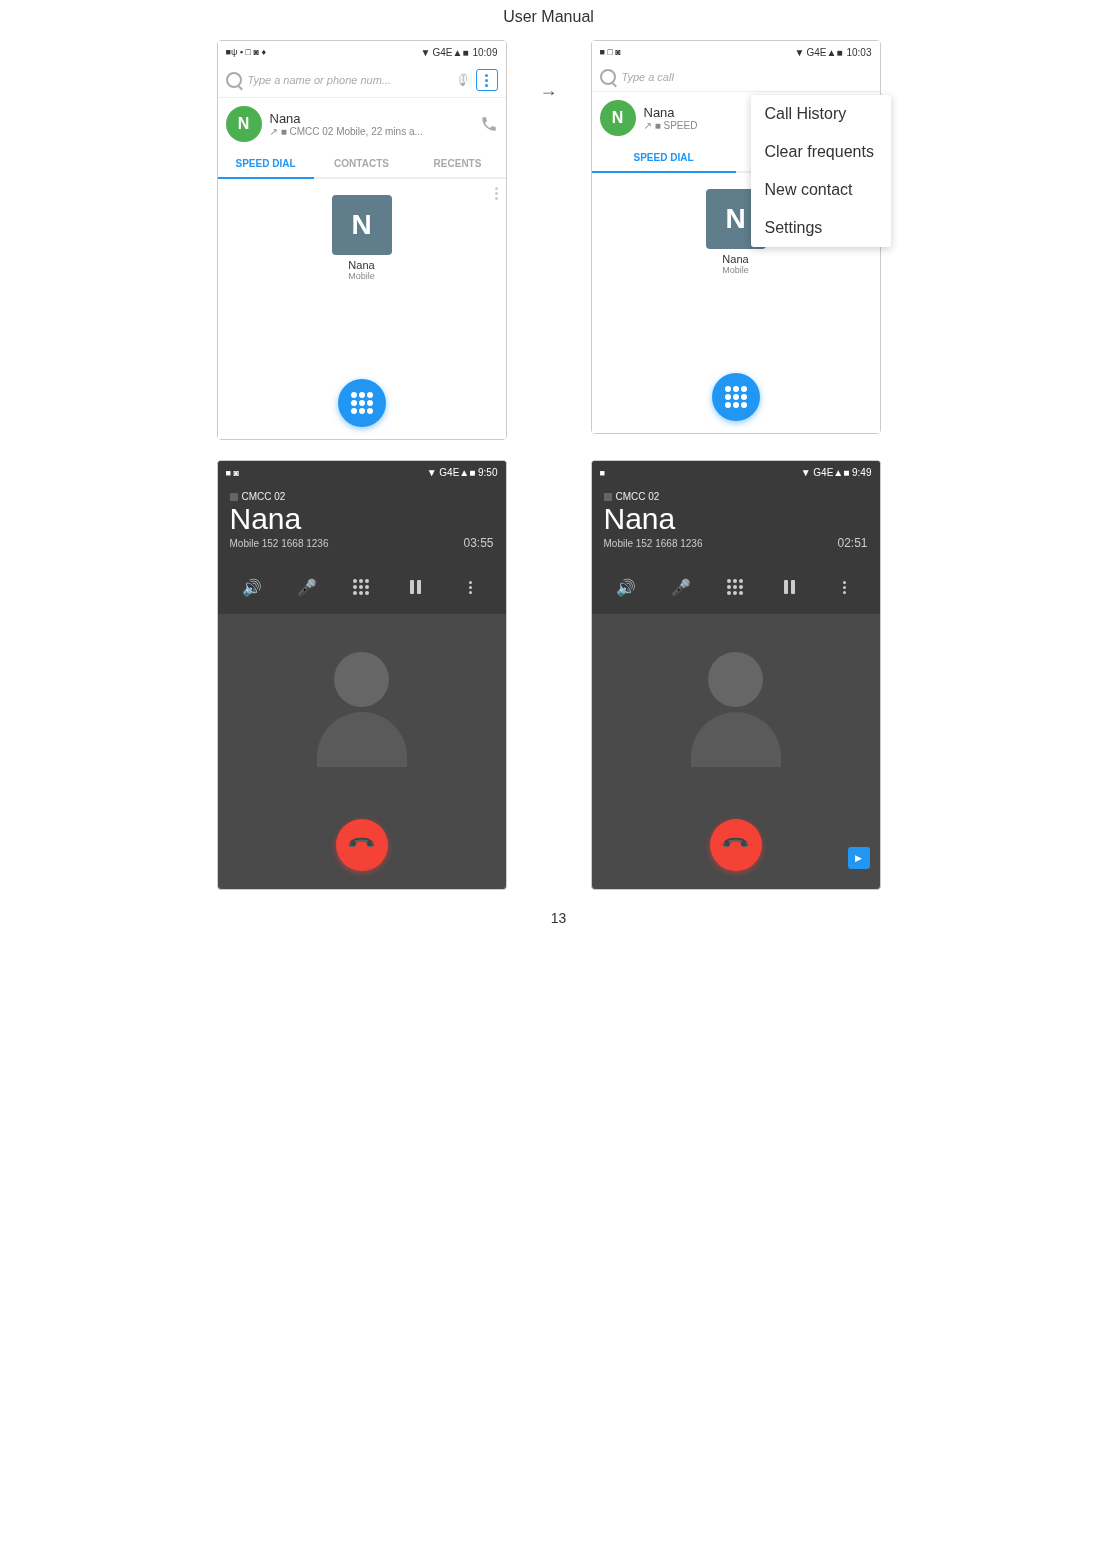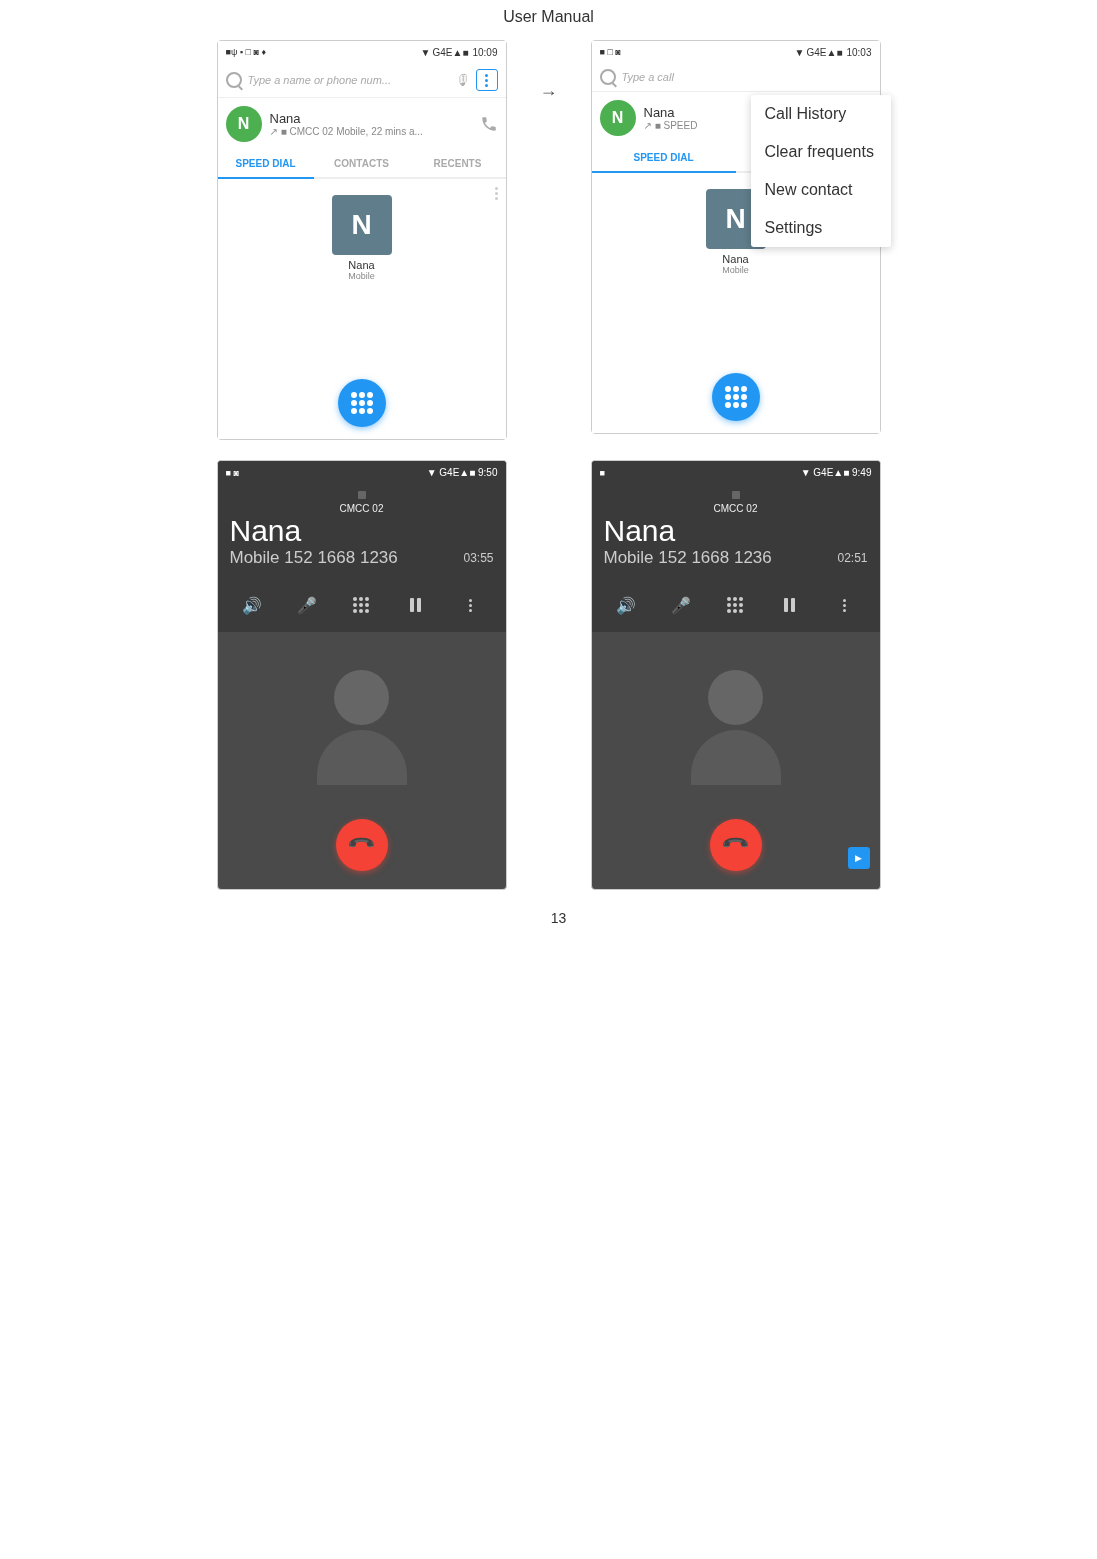--- a/index.html
+++ b/index.html
@@ -322,40 +322,39 @@
     .call-header {
       background: #3a3a3a;
       padding: 8px 12px 10px;
     }
     .call-carrier {
       font-size: 10px;
       color: #eee;
       display: flex;
       align-items: center;
       gap: 4px;
-      flex-direction: column;
     }
     .carrier-dot {
       width: 8px;
       height: 8px;
       background: #666;
       border-radius: 1px;
     }
     .call-contact-name {
       font-size: 30px;
       color: #fff;
       font-weight: 300;
     }
     .call-number-row {
       display: flex;
       justify-content: space-between;
       align-items: center;
     }
     .call-number {
-      font-size: 17px;
+      font-size: 10px;
       color: #ccc;
     }
     .call-duration {
       font-size: 12px;
       color: #ccc;
     }
 
     
     .call-actions {
       display: flex;

